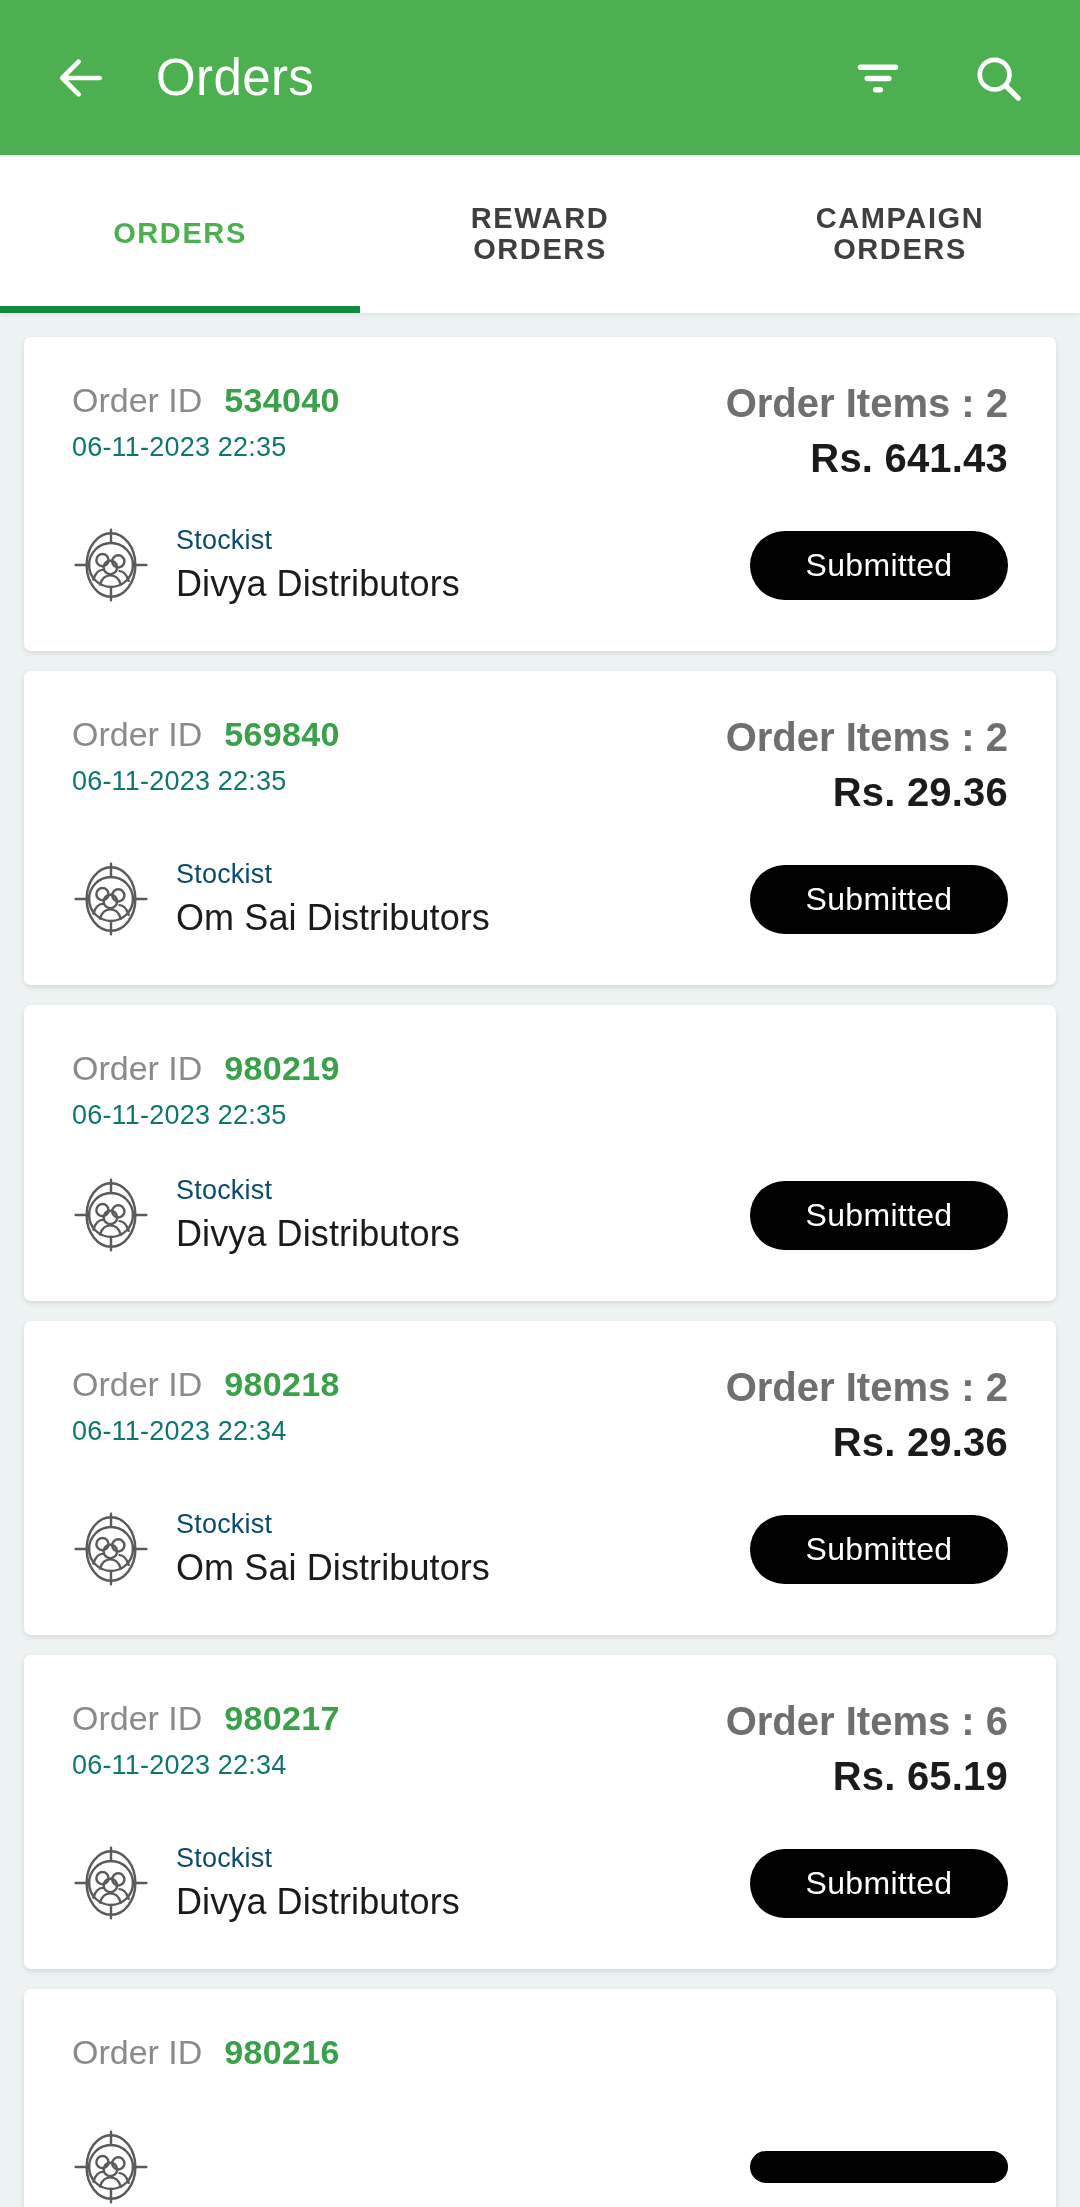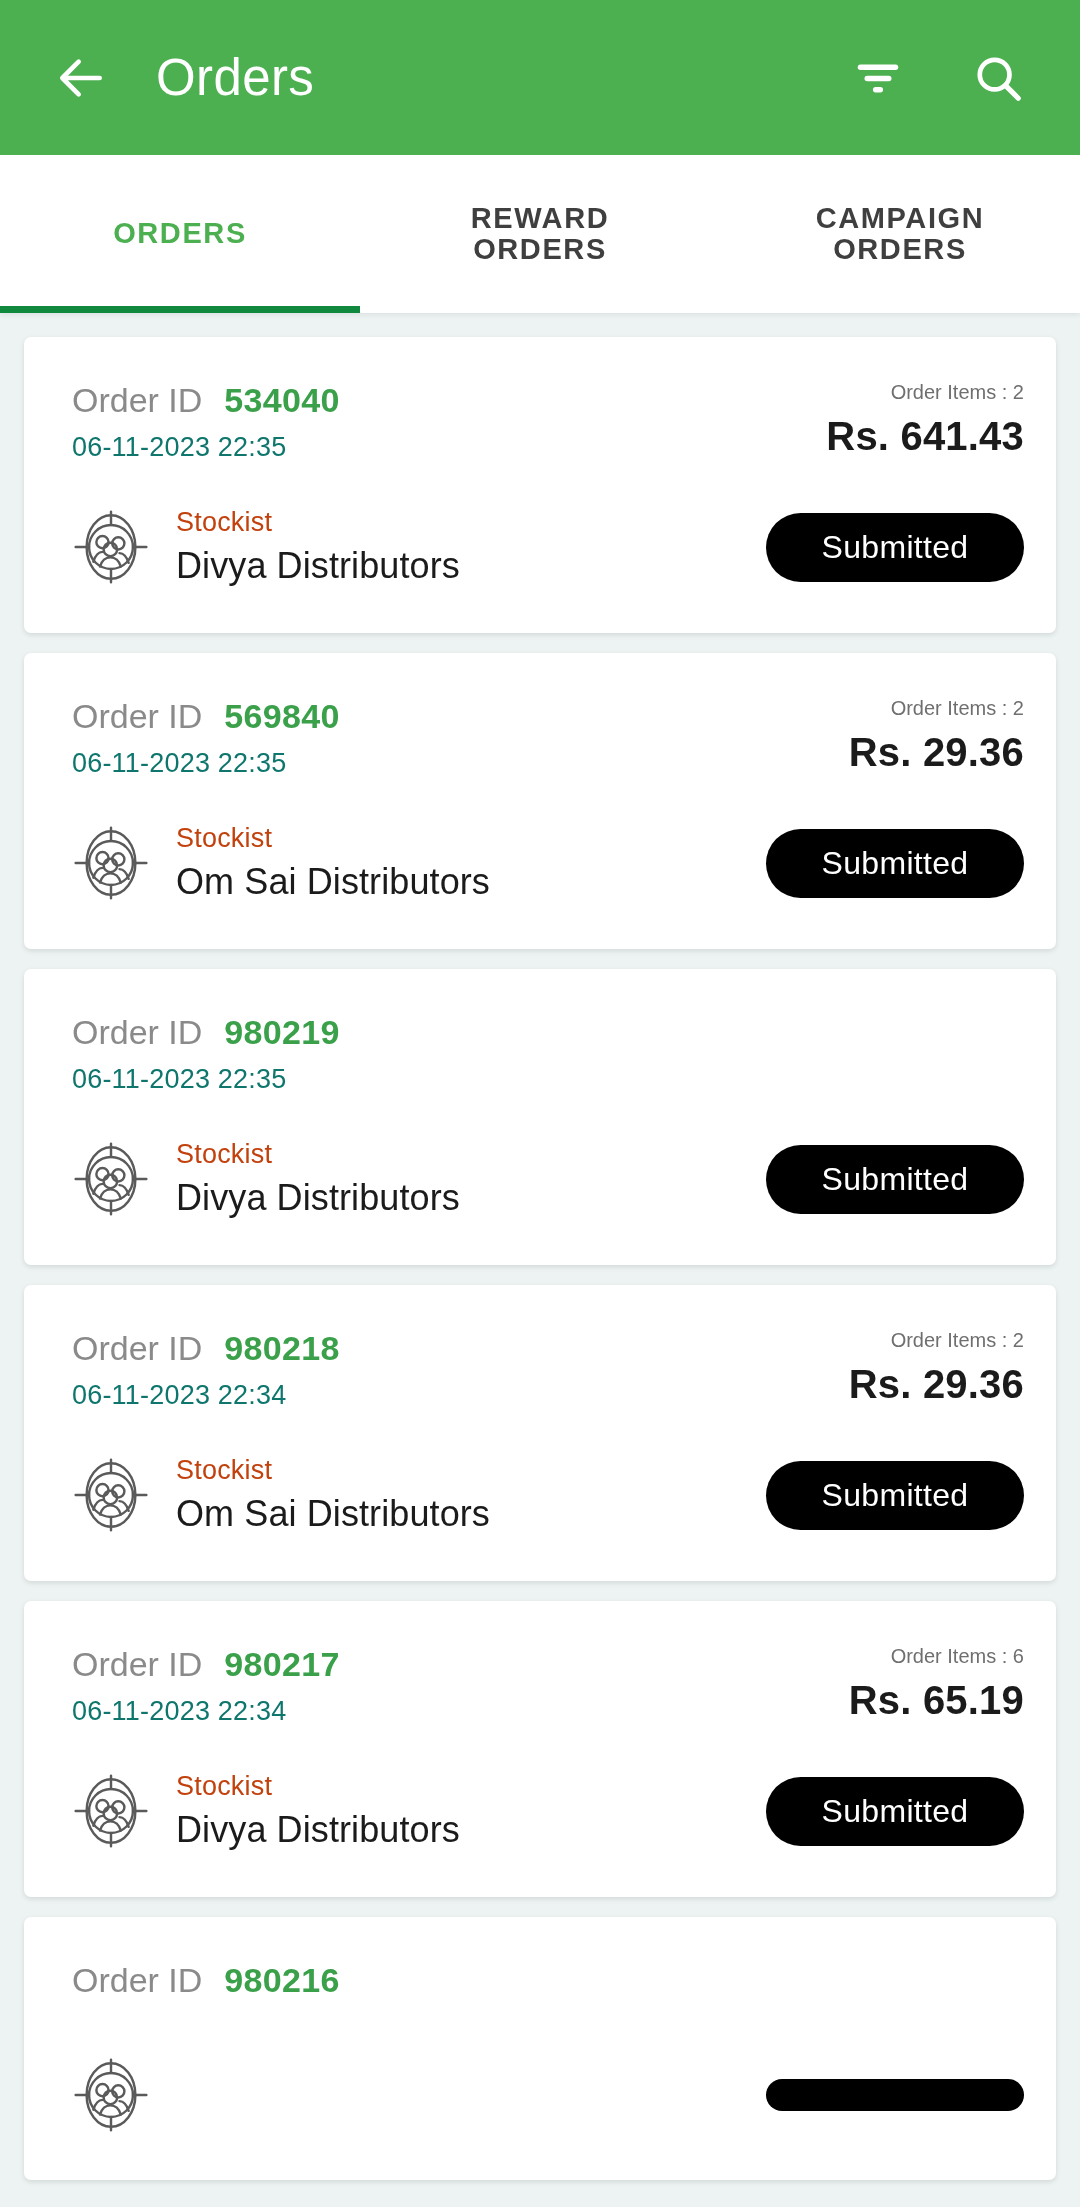--- a/index.html
+++ b/index.html
@@ -104,21 +104,21 @@
   .order-list {
     padding: 24px 24px 0 24px;
     height: calc(2207px - 155px - 158px);
     overflow: hidden;
   }
 
   .order-card {
     background: #ffffff;
     border-radius: 7px;
     box-shadow: 0 2px 5px rgba(32, 53, 48, 0.13);
-    padding: 44px 32px 46px 48px;
+    padding: 44px 48px 46px 48px;
     margin-bottom: 20px;
   }
 
   .card-top {
     display: flex;
     justify-content: space-between;
     align-items: flex-start;
   }
 
   .card-top-left { display: flex; flex-direction: column; }
@@ -149,23 +149,23 @@
     letter-spacing: 0.2px;
   }
 
   .card-top-right {
     display: flex;
     flex-direction: column;
     align-items: flex-end;
   }
 
   .order-items {
-    font-size: 20px;
+    font-size: 40px;
     color: #6f6f6f;
-    font-weight: 400;
+    font-weight: 700;
     white-space: nowrap;
   }
 
   .order-amount {
     font-size: 40px;
     color: #1b1b1b;
     font-weight: 700;
     margin-top: 10px;
     letter-spacing: 0.2px;
     white-space: nowrap;
@@ -187,21 +187,21 @@
   .stockist-icon {
     width: 78px;
     height: 78px;
     flex: 0 0 auto;
   }
 
   .stockist-text { display: flex; flex-direction: column; }
 
   .stockist-label {
     font-size: 27px;
-    color: #c2410c;
+    color: #0c4a6e;
     letter-spacing: 0.2px;
   }
 
   .stockist-name {
     font-size: 36px;
     color: #1b1b1b;
     margin-top: 7px;
     letter-spacing: 0.1px;
     white-space: nowrap;
   }

